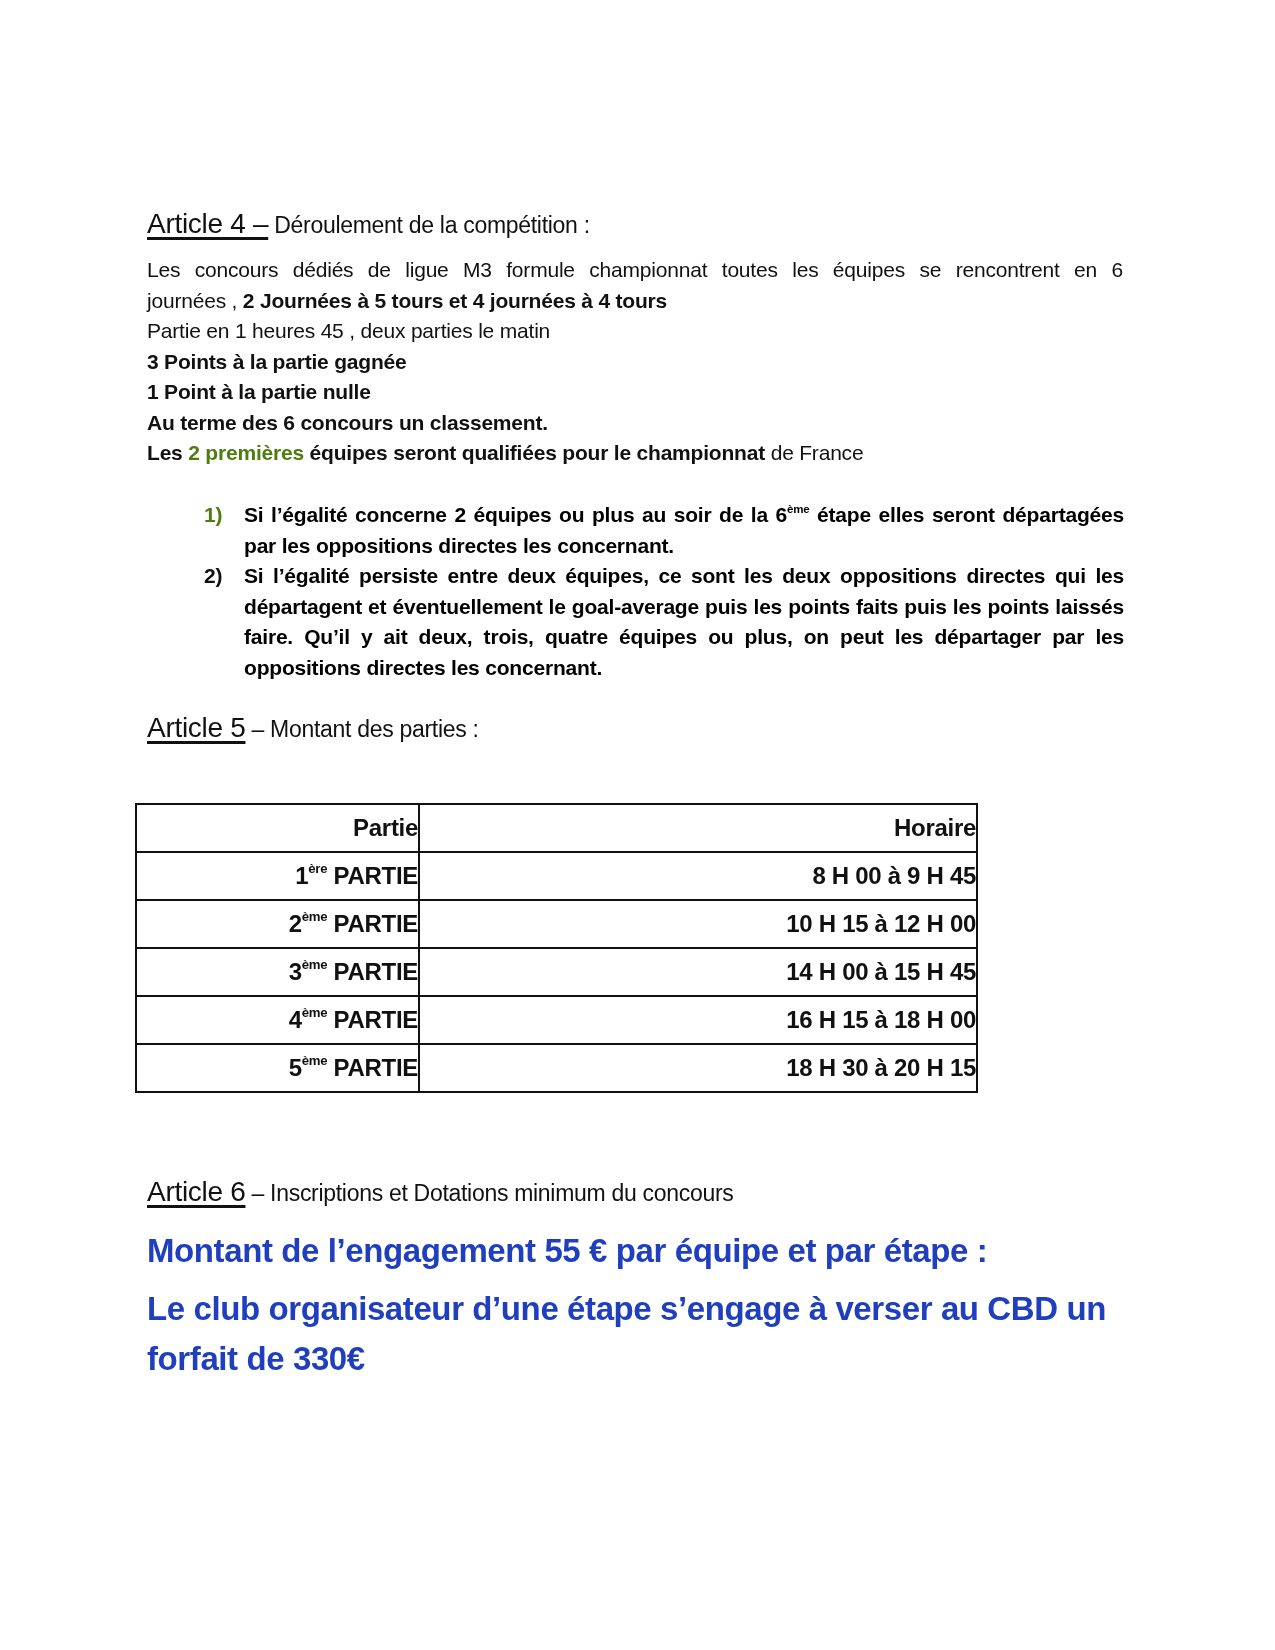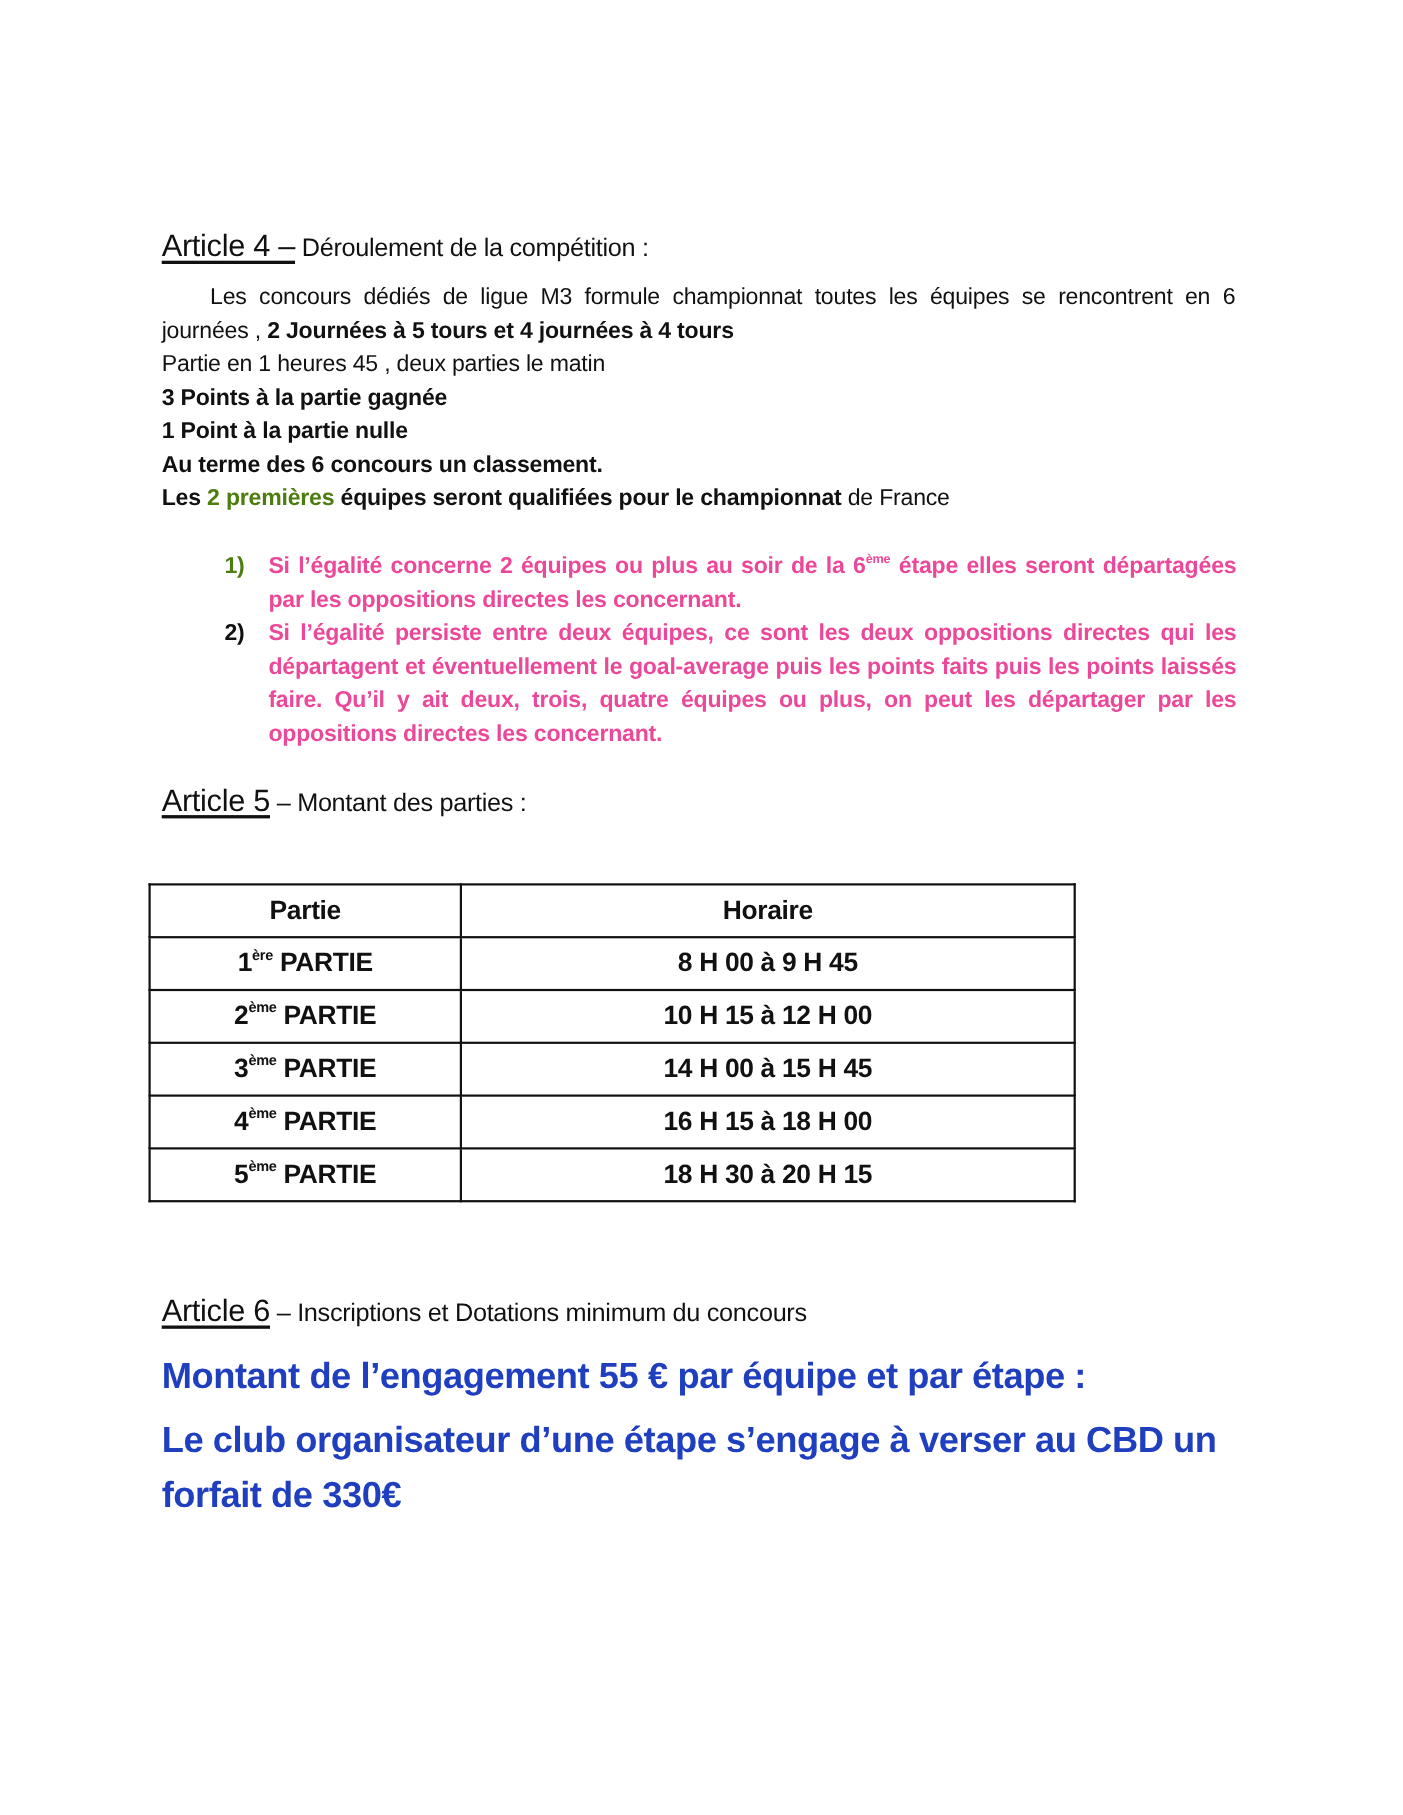--- a/index.html
+++ b/index.html
@@ -20,38 +20,38 @@
       font-size: 28px; text-decoration: underline; text-decoration-thickness: 3px;
       text-underline-offset: 4px; letter-spacing: -0.3px;
     }
     .article-head .title { font-size: 23px; letter-spacing: -0.3px; }
 
     .para {
       position: absolute; left: 147px; width: 976px;
       font-size: 21px; line-height: 30.5px; letter-spacing: -0.2px;
     }
     .para .line { display: block; white-space: nowrap; }
-    .para .justify { text-align: justify; text-align-last: justify; white-space: normal; margin-left: 44px; }
+    .para .justify { text-align: justify; text-align-last: justify; white-space: normal; }
 
     .olist {
       position: absolute; left: 204px; width: 920px;
       font-size: 21px; line-height: 30.5px; font-weight: bold; letter-spacing: -0.2px;
     }
     .oitem { position: relative; padding-left: 40px; }
     .oitem .marker { position: absolute; left: 0; top: 0; }
-    .oitem .text { color: #ec4899; display: block; text-align: justify; }
+    .oitem .text { color: #000000; display: block; text-align: justify; }
     .oitem .text.last-left { text-align-last: left; }
     sup { font-size: 0.55em; vertical-align: 0.8em; line-height: 0; }
 
     table.horaires {
       position: absolute; left: 135px; top: 803px; width: 843px;
       border-collapse: collapse; font-size: 24px; font-weight: bold;
     }
     table.horaires td, table.horaires th {
-      border: 2.5px solid #111; height: 46px; padding: 0; text-align: center;
+      border: 2.5px solid #111; height: 46px; padding: 0; text-align: right;
       font-weight: bold; letter-spacing: -0.3px;
     }
     table.horaires .c1 { width: 281px; }
 
     .bigblue {
       position: absolute; left: 147px; color: #1f3fbf; font-weight: bold;
       font-size: 33px; line-height: 58px; letter-spacing: -0.4px; white-space: nowrap;
     }
   </style>
 </head>

